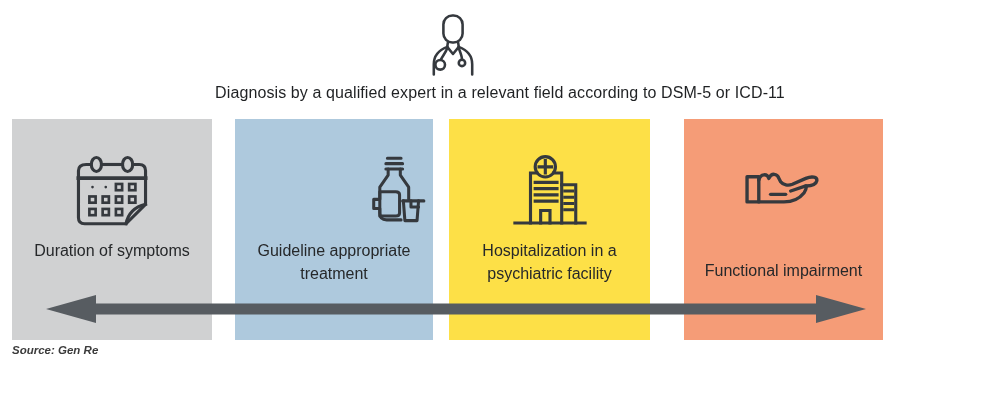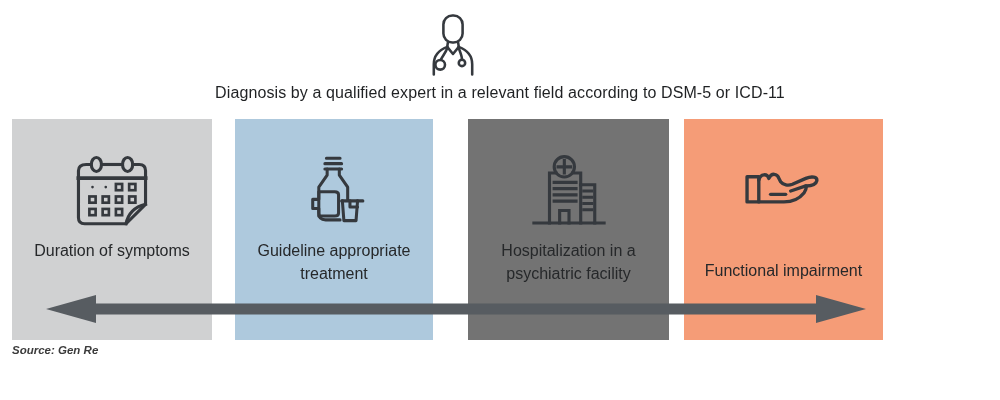--- a/index.html
+++ b/index.html
@@ -81,38 +81,38 @@
           <rect x="72" y="57" width="8" height="8" stroke-width="3.4"></rect>
           <rect x="21" y="73" width="8" height="8" stroke-width="3.4"></rect>
           <rect x="38" y="73" width="8" height="8" stroke-width="3.4"></rect>
           <rect x="55" y="73" width="8" height="8" stroke-width="3.4"></rect>
         </g>
       </svg>
     </div>
     <div class="box-label">Duration of symptoms</div>
   </div>
 
-  <div class="box" style="left: 235px; width: 198px; background-color: rgb(174, 201, 221);">
+  <div class="box" style="left: 235px; width: 198px; background-color: rgb(174, 201, 221); align-items: flex-end;">
     <div class="icon-wrap">
       <svg width="76" height="78" viewBox="0 0 100 100">
         <g class="icon-stroke" stroke-width="4" stroke-linecap="round" stroke-linejoin="round">
           <path d="M40,7 H58 M38,14 H60 M38,21 H60"></path>
           <path d="M41,21 V29 L30,45 V79 Q30,88 39,88 H58"></path>
           <path d="M57,21 V29 L68,45 V61"></path>
           <path d="M30,51 H51 Q56,51 56,55 V79 Q56,83 51,83 H30 V73 H22 V61 H30 Z"></path>
           <path d="M60,63 H88"></path>
           <path d="M61,63 L63,89 H79 L81,63"></path>
           <path d="M71,63 V71 H81"></path>
         </g>
       </svg>
     </div>
     <div class="box-label">Guideline appropriate treatment</div>
   </div>
 
-  <div class="box" style="left: 468px; width: 201px; background-color: #737373;">
+  <div class="box" style="left: 449px; width: 201px; background-color: #fde047;">
     <div class="icon-wrap">
       <svg width="84" height="78" viewBox="0 0 100 100">
         <g class="icon-stroke" stroke-width="4" stroke-linecap="square">
           <path d="M5,91 H95"></path>
           <path d="M25,91 V27 H33 M55,27 H65 V91"></path>
           <circle cx="44" cy="19" r="13"></circle>
           <path d="M44,11 V27 M36,19 H52"></path>
           <path d="M31,39 H59 M31,47 H59 M31,55 H59 M31,63 H59"></path>
           <path d="M38,91 V75 H50 V91"></path>
           <path d="M65,42 H83 V91"></path>

